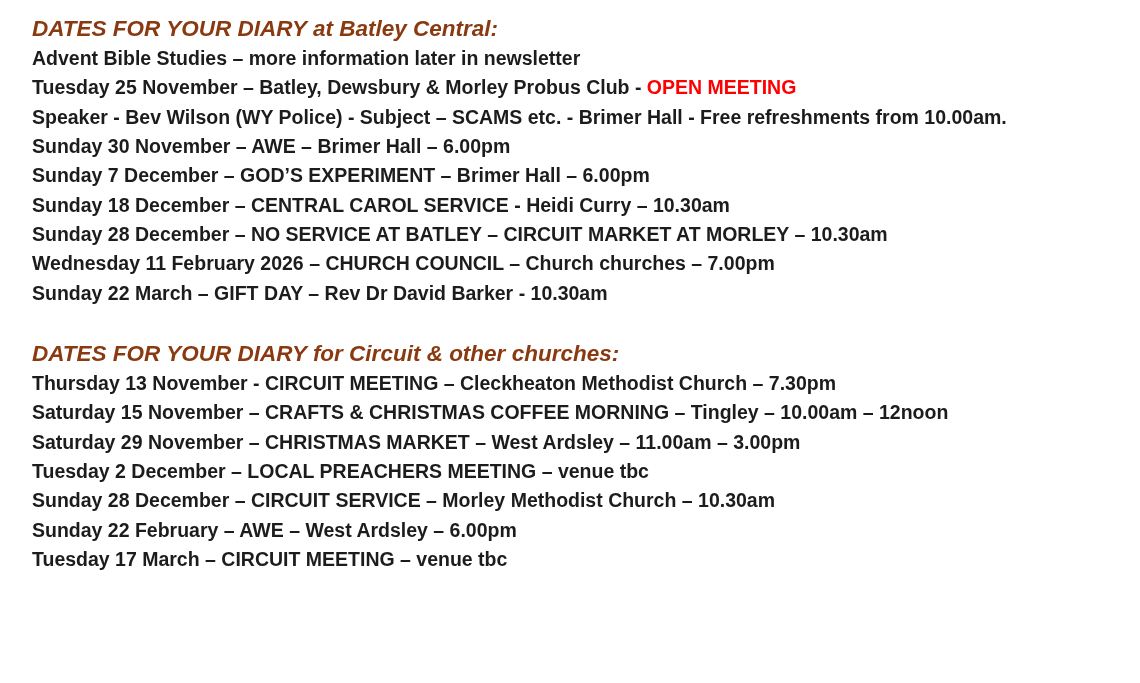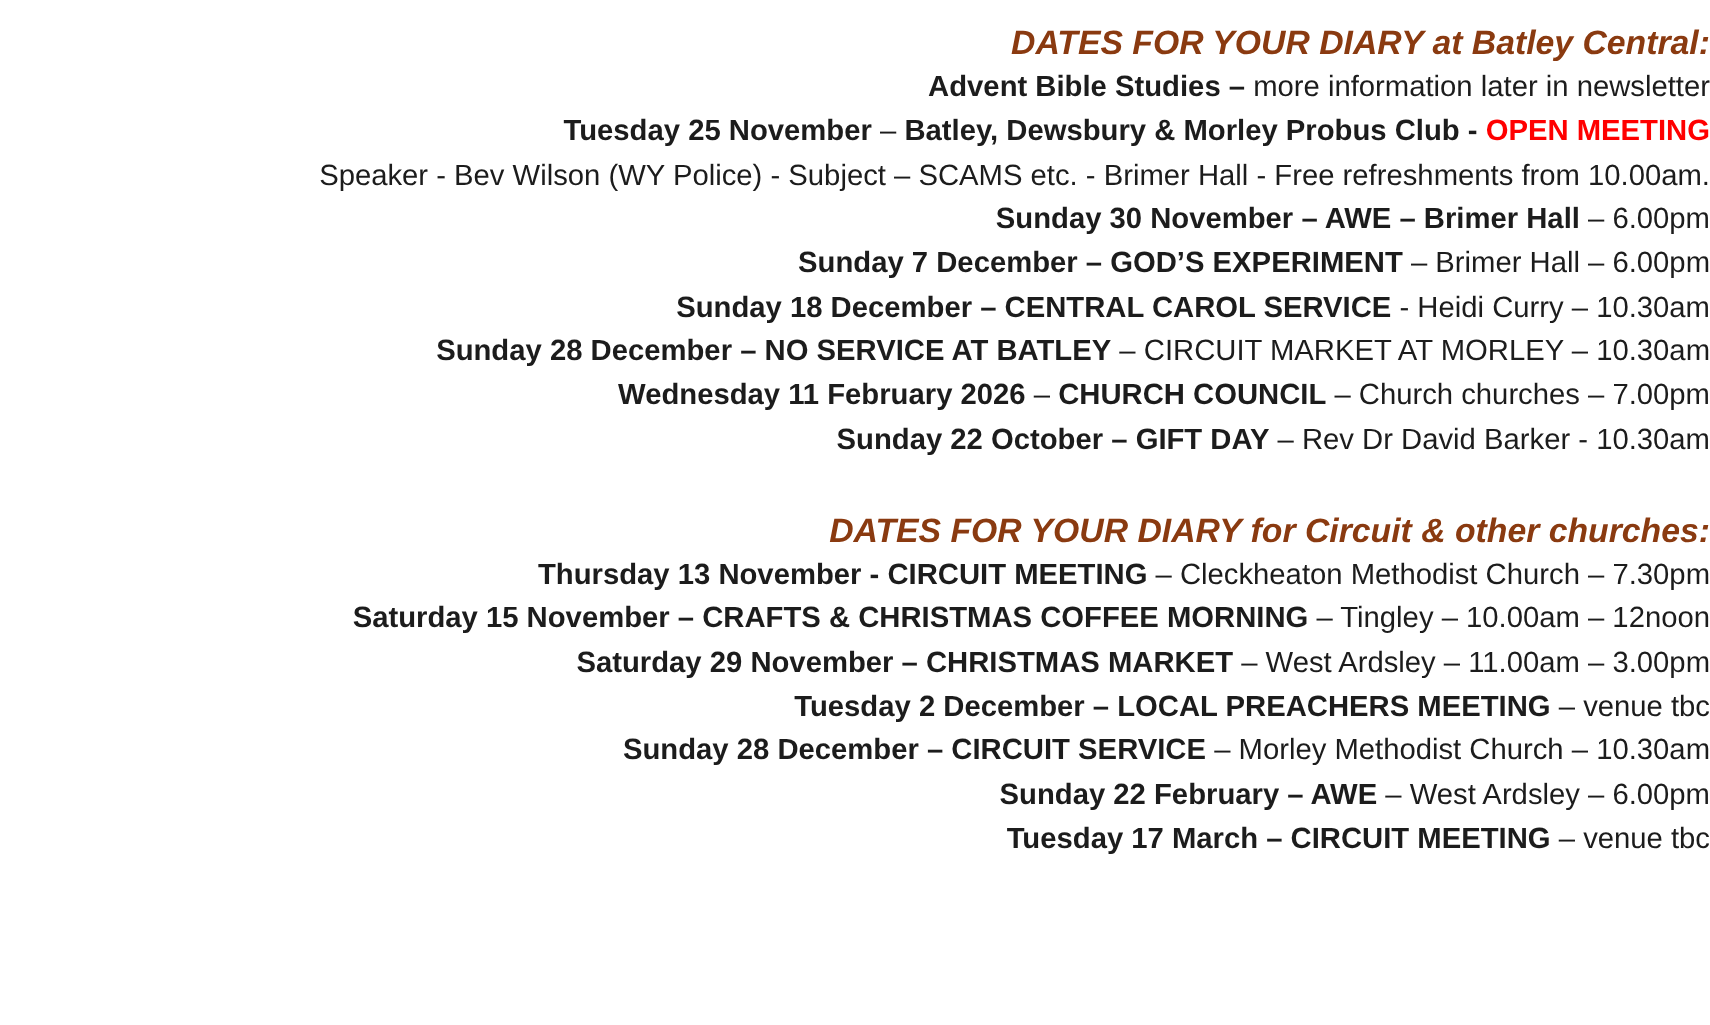--- a/index.html
+++ b/index.html
@@ -10,38 +10,37 @@
   body {
     width: 1140px;
     height: 683px;
     overflow: hidden;
   }
   .doc {
     box-sizing: border-box;
     padding: 14px 0 0 32px;
     font-family: "Liberation Sans", sans-serif;
     color: var(--body-color, #1c1c1c);
-    text-align: right;
   }
   .section-heading {
     margin: 0;
     font-size: 22.5px;
     line-height: 30px;
     font-weight: bold;
     font-style: italic;
     color: var(--heading-color, #8a3a10);
     white-space: nowrap;
   }
   .line {
     margin: 0;
     font-size: 19.5px;
     line-height: 29.35px;
     white-space: nowrap;
   }
-  .seg-regular { font-weight: normal; }
+  .seg-regular { font-weight: bold; }
   .seg-bold { font-weight: bold; }
   .seg-alert {
     font-weight: bold;
     color: var(--alert-color, #ff0000);
   }
   .section-gap {
     height: 31px;
   }
 </style>
 </head>
@@ -53,21 +52,21 @@
     <h1 class="section-heading">DATES FOR YOUR DIARY at Batley Central:</h1>
     <div class="lines">
         <p class="line"><span class="seg-bold">Advent Bible Studies – </span><span class="seg-regular">more information later in newsletter</span></p>
         <p class="line"><span class="seg-bold">Tuesday 25 November</span><span class="seg-regular"> – </span><span class="seg-bold">Batley, Dewsbury &amp; Morley Probus Club - </span><span class="seg-alert">OPEN MEETING</span></p>
         <p class="line"><span class="seg-regular">Speaker - Bev Wilson (WY Police) - Subject – SCAMS etc. - Brimer Hall - Free refreshments from 10.00am.</span></p>
         <p class="line"><span class="seg-bold">Sunday 30 November – AWE – Brimer Hall</span><span class="seg-regular"> – 6.00pm</span></p>
         <p class="line"><span class="seg-bold">Sunday 7 December – GOD’S EXPERIMENT</span><span class="seg-regular"> – Brimer Hall – 6.00pm</span></p>
         <p class="line"><span class="seg-bold">Sunday 18 December – CENTRAL CAROL SERVICE</span><span class="seg-regular"> - Heidi Curry – 10.30am</span></p>
         <p class="line"><span class="seg-bold">Sunday 28 December – NO SERVICE AT BATLEY</span><span class="seg-regular"> – CIRCUIT MARKET AT MORLEY – 10.30am</span></p>
         <p class="line"><span class="seg-bold">Wednesday 11 February 2026</span><span class="seg-regular"> – </span><span class="seg-bold">CHURCH COUNCIL</span><span class="seg-regular"> – Church churches – 7.00pm</span></p>
-        <p class="line"><span class="seg-bold">Sunday 22 October – GIFT DAY</span><span class="seg-regular"> – Rev Dr David Barker - 10.30am</span></p>
+        <p class="line"><span class="seg-bold">Sunday 22 March – GIFT DAY</span><span class="seg-regular"> – Rev Dr David Barker - 10.30am</span></p>
       </div>
   </section>
 
   <div class="section-gap"></div>
 
   <section>
     <h1 class="section-heading">DATES FOR YOUR DIARY for Circuit &amp; other churches:</h1>
     <div class="lines">
         <p class="line"><span class="seg-bold">Thursday 13 November - CIRCUIT MEETING</span><span class="seg-regular"> – Cleckheaton Methodist Church – 7.30pm</span></p>
         <p class="line"><span class="seg-bold">Saturday 15 November – CRAFTS &amp; CHRISTMAS COFFEE MORNING</span><span class="seg-regular"> – Tingley – 10.00am – 12noon</span></p>

